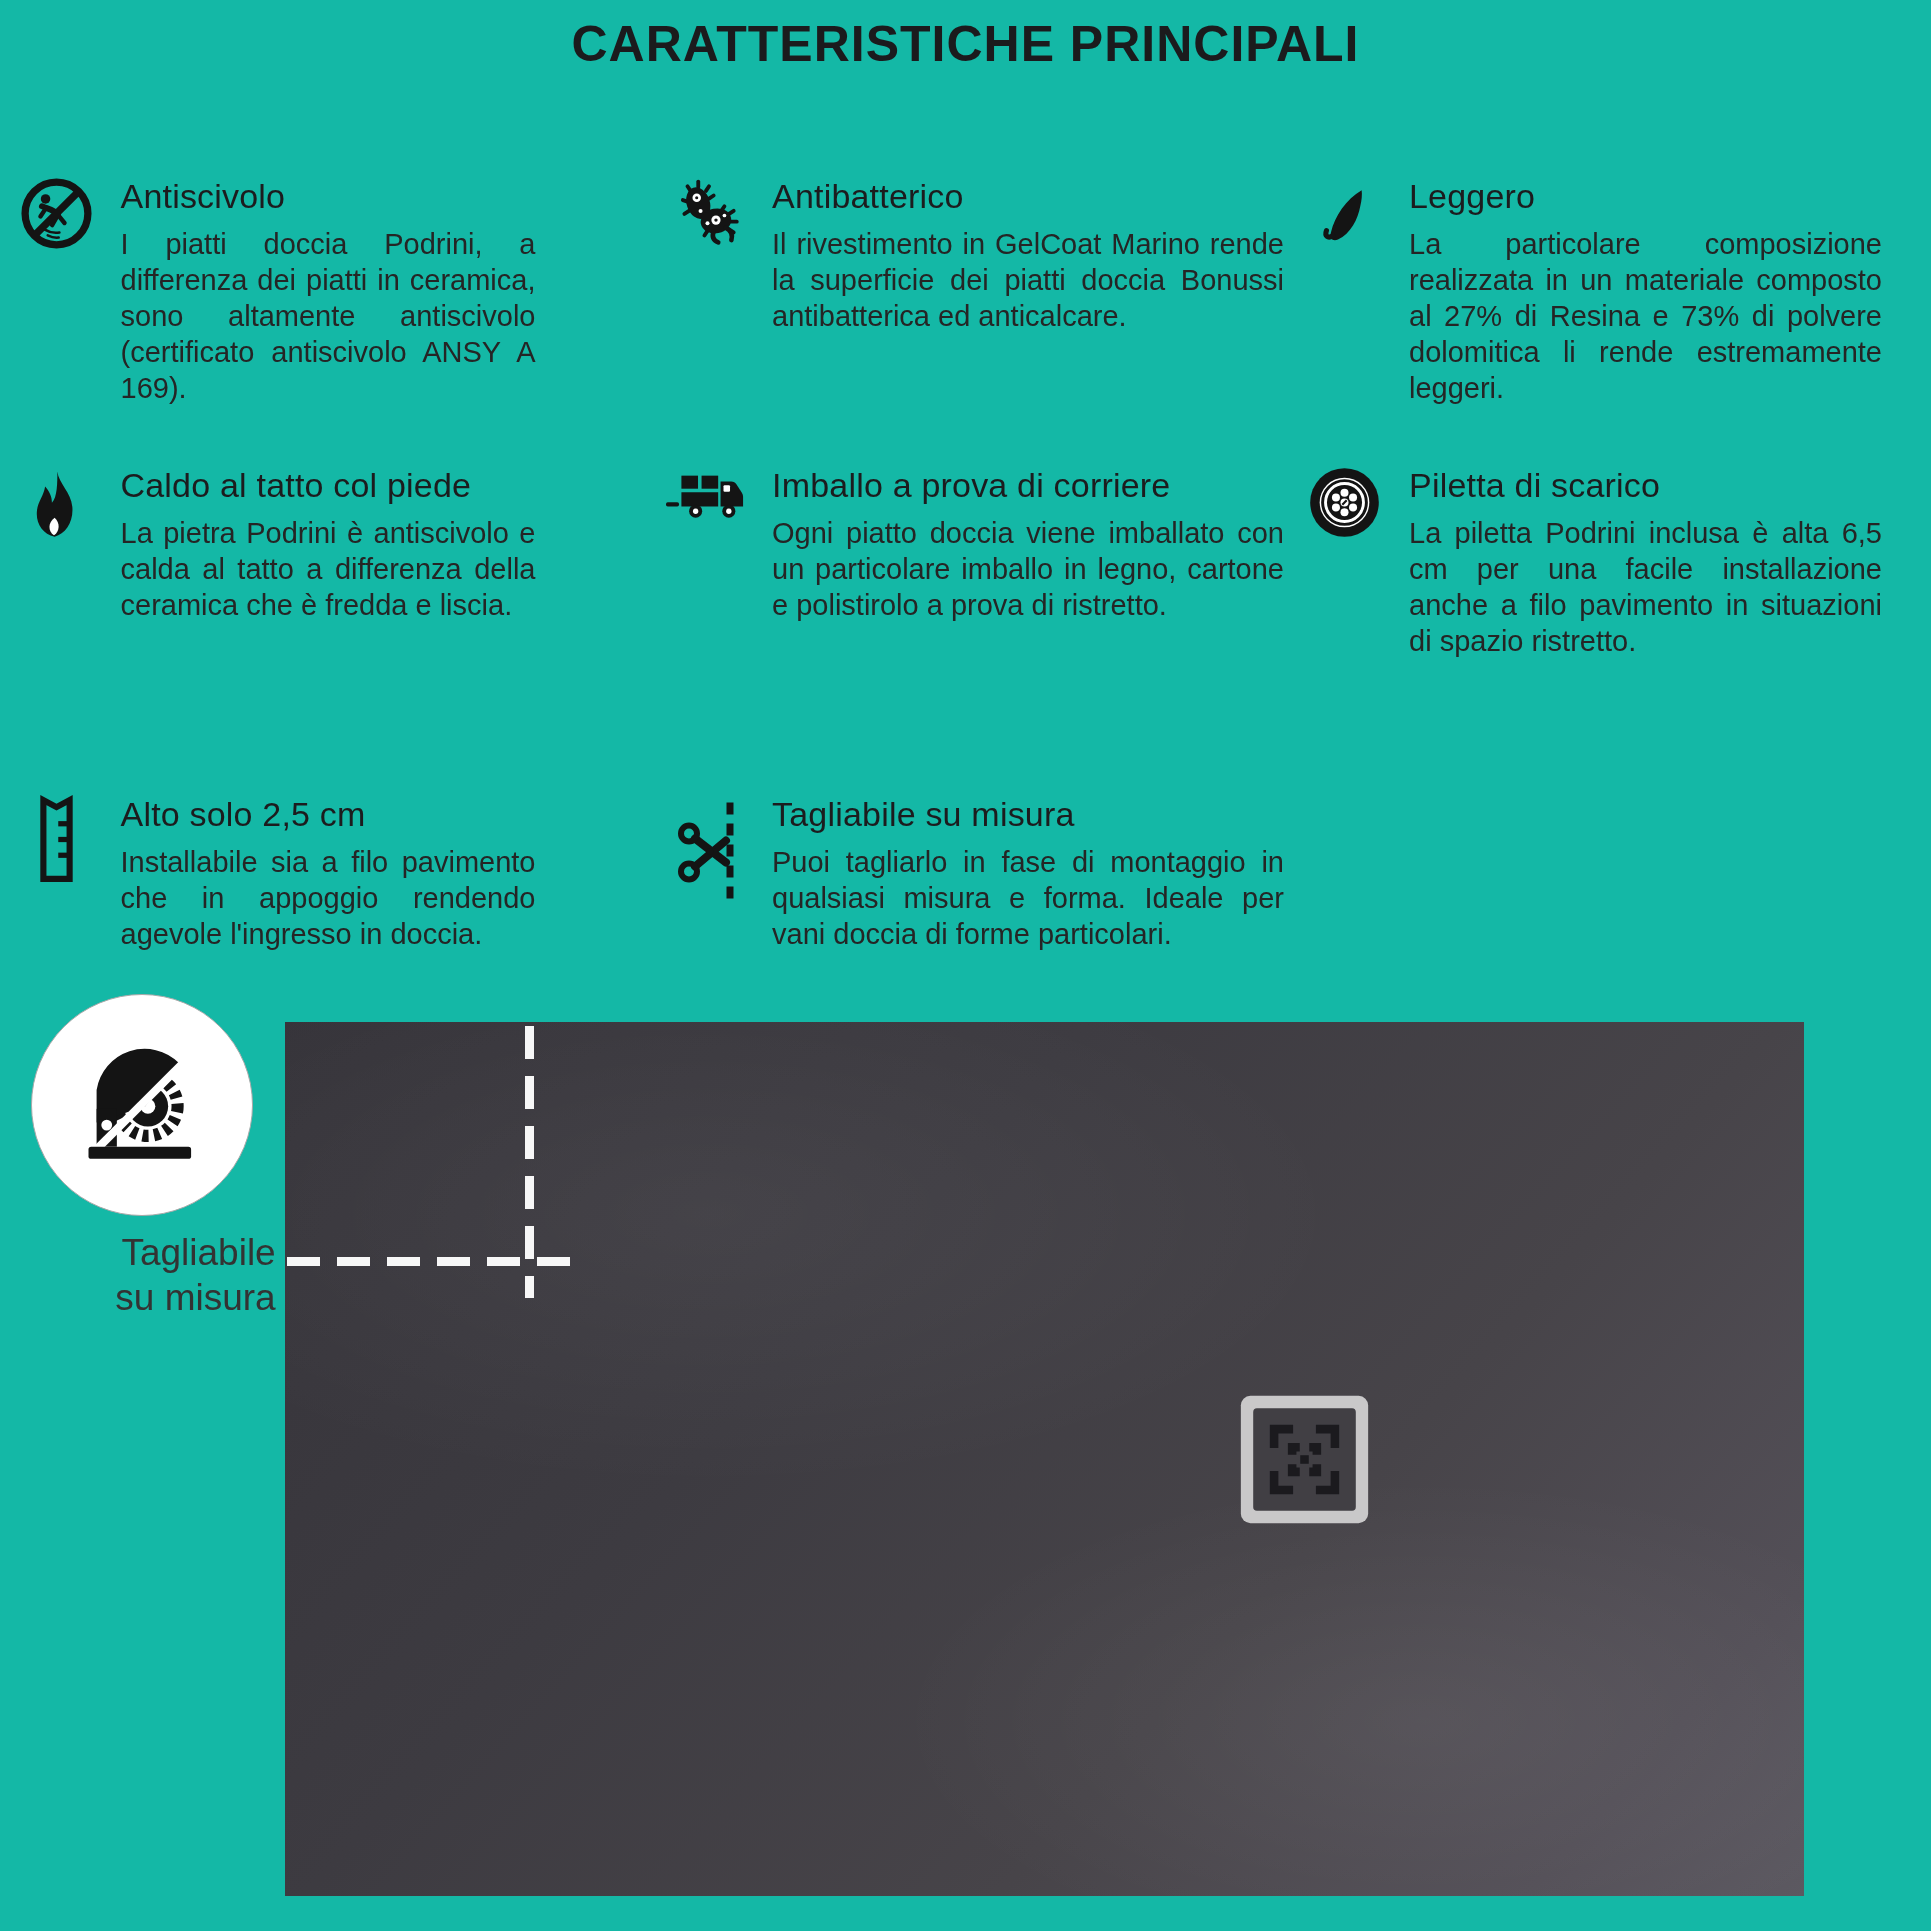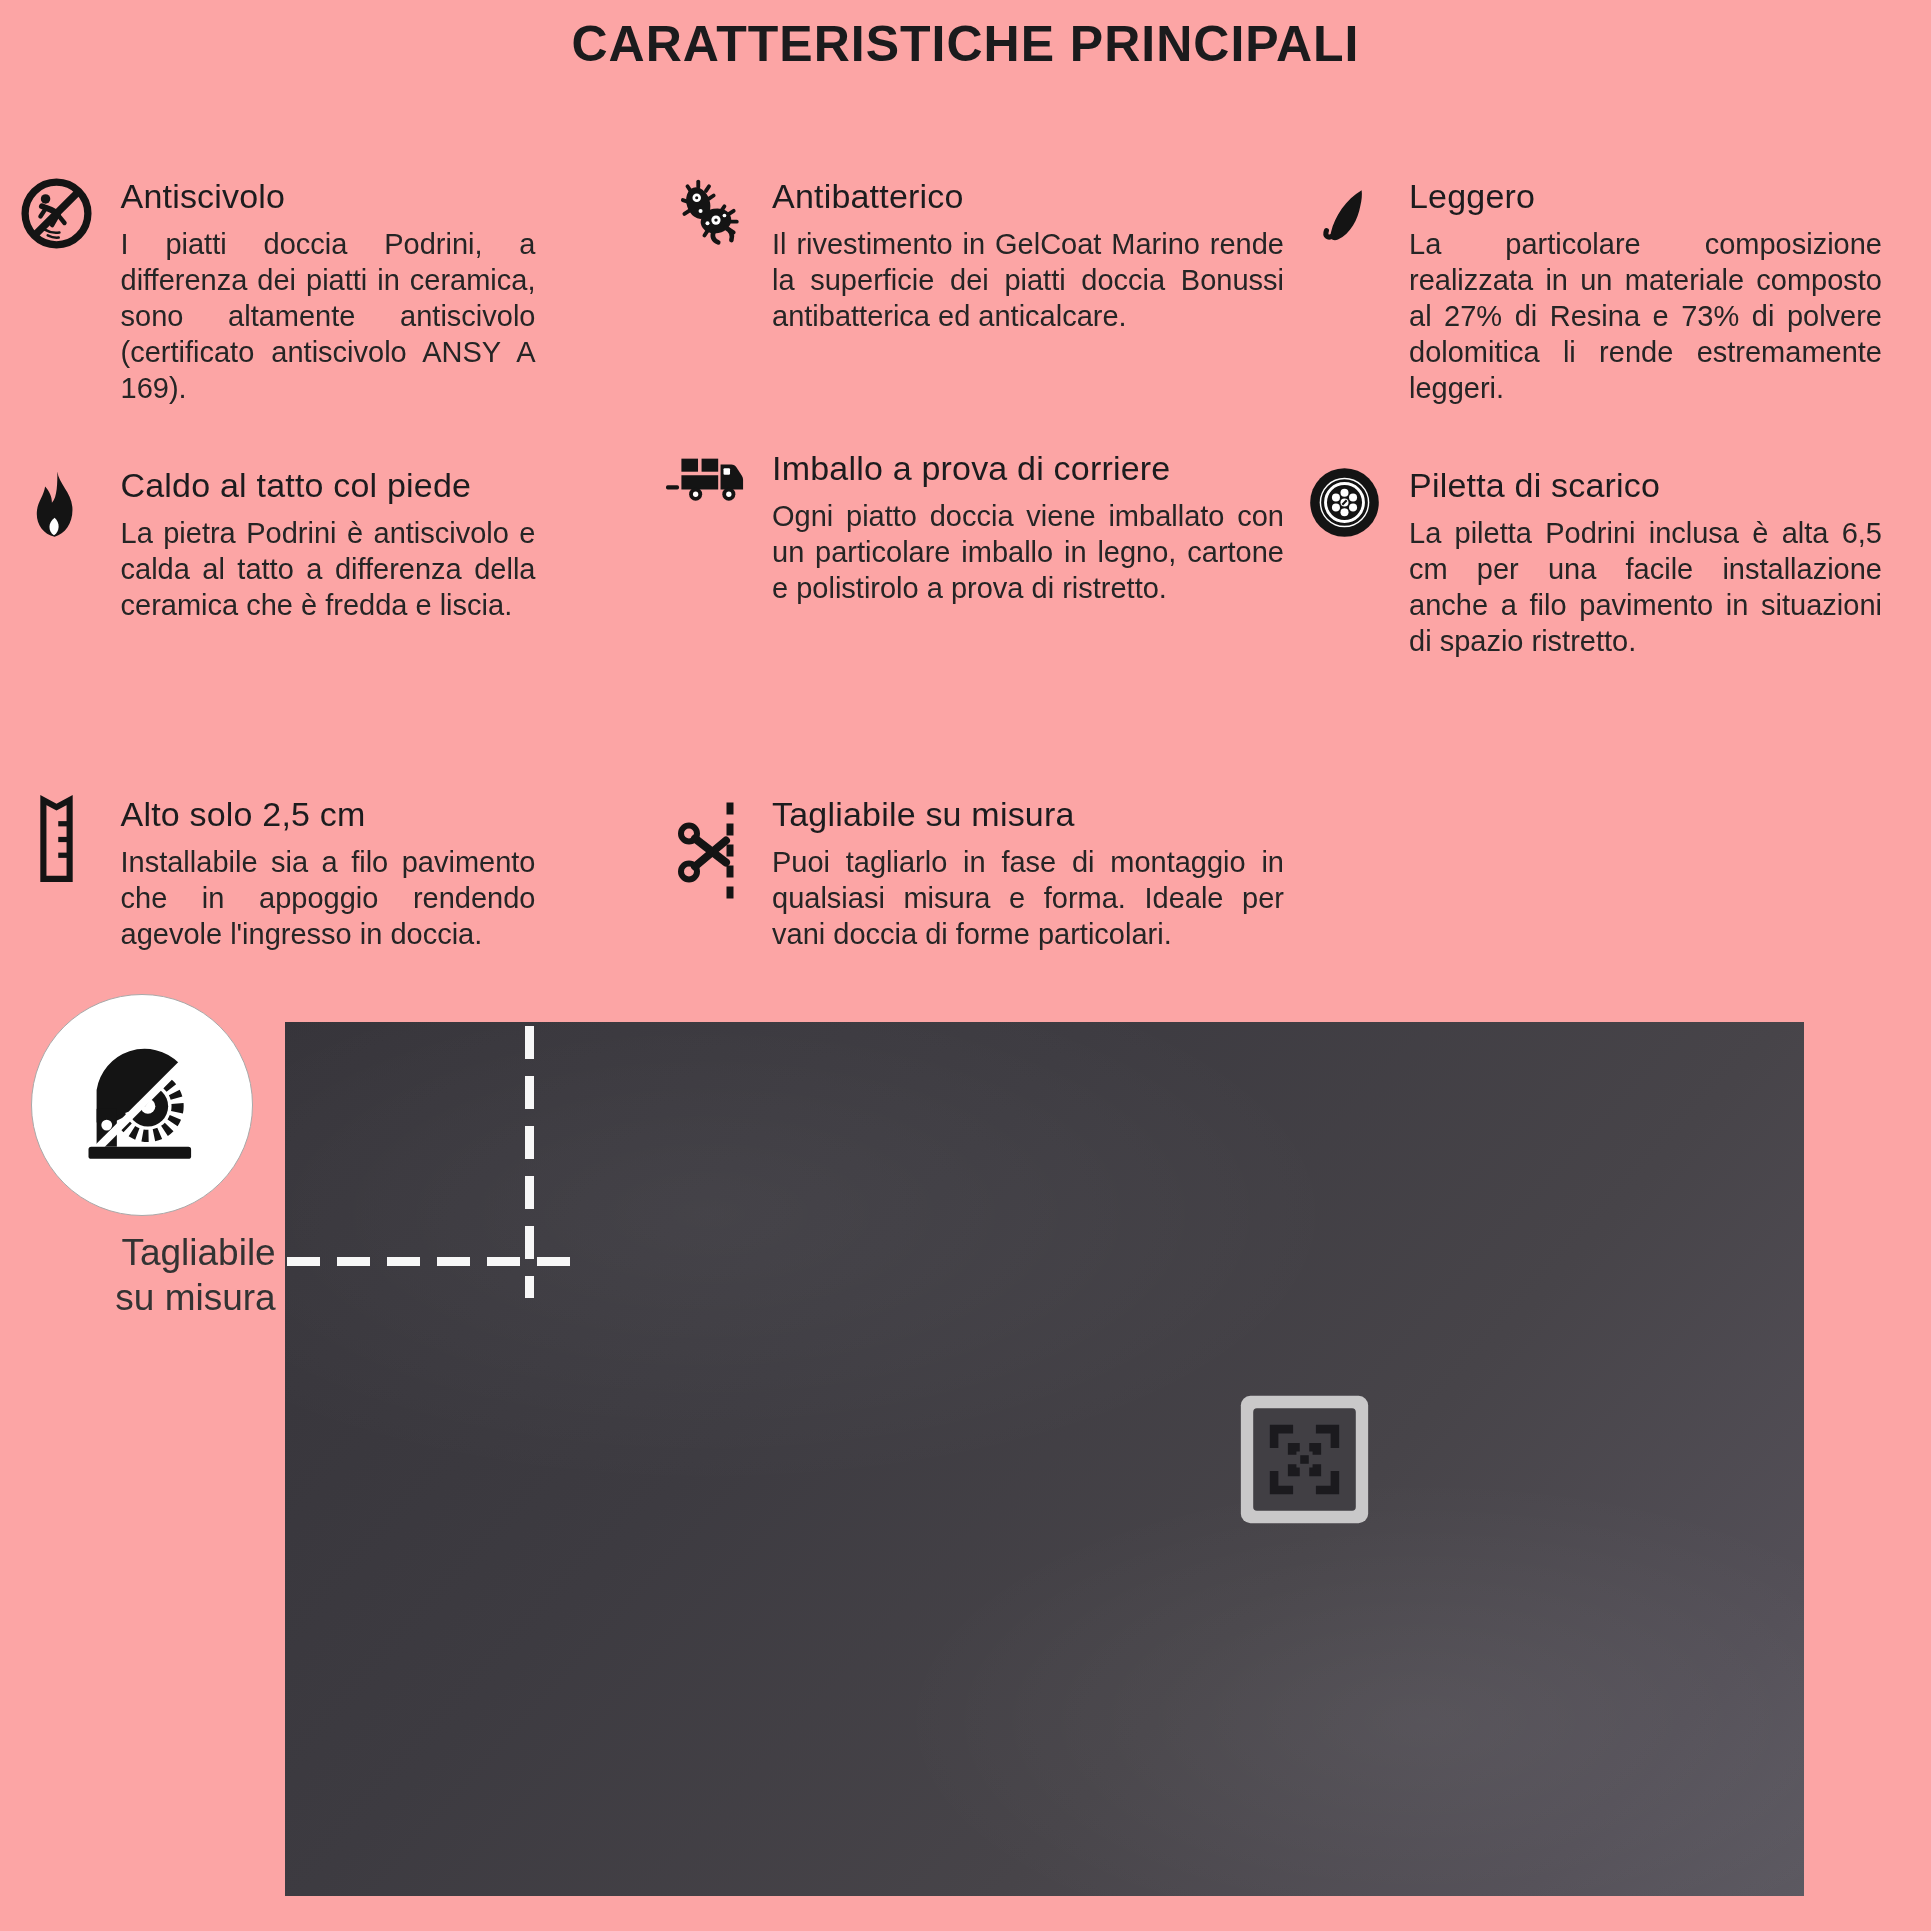--- a/index.html
+++ b/index.html
@@ -1,33 +1,33 @@
 <!DOCTYPE html>
 <html><head>
 <meta charset="utf-8">
 <style>
   html,body{margin:0;padding:0;background:#ffffff;}
-  .page{position:relative;width:1931px;height:1931px;background:#fca5a5;overflow:hidden;
+  .page{position:relative;width:1931px;height:1931px;background:#14b8a6;overflow:hidden;
         font-family:"Liberation Sans", sans-serif;}
 
   .page-title{position:absolute;left:0;top:15.4px;width:1931px;text-align:center;
     font-size:50px;font-weight:800;letter-spacing:1px;color:#1b1b1d;margin:0;}
 
   .cell{position:absolute;display:flex;}
   .icon-box{width:83px;flex:0 0 83px;display:flex;justify-content:center;align-items:flex-start;}
   .icon-box svg{display:block;}
   .content{flex:1;margin-left:23px;}
   .f-title{font-size:34px;font-weight:400;color:#1c1c1e;margin:0 0 9.7px 0;letter-spacing:0.2px;white-space:nowrap;}
   .f-text{font-size:29px;line-height:36px;color:#252525;text-align:justify;margin:0;}
 
   #c1{left:14.5px;top:177px;width:521px}
   #c2{left:666px;top:177px;width:618px}
   #c3{left:1303px;top:177px;width:579px}
   #c4{left:14.5px;top:466px;width:521px}
-  #c5{left:666px;top:449px;width:618px}
+  #c5{left:666px;top:466px;width:618px}
   #c6{left:1303px;top:466px;width:579px}
   #c7{left:14.5px;top:795px;width:521px}
   #c8{left:666px;top:795px;width:618px}
   #c9{left:1303px;top:795px;width:579px}
 
   
   .badge-circle{position:absolute;left:31px;top:994px;width:222px;height:222px;border:1.9px solid #a9a9a9;
     border-radius:50%;box-sizing:border-box;display:flex;align-items:center;justify-content:center;background:#fff;}
   .badge-label{position:absolute;left:9.7px;top:1230px;width:266px;text-align:right;
     font-size:37px;line-height:45px;color:#333;}

